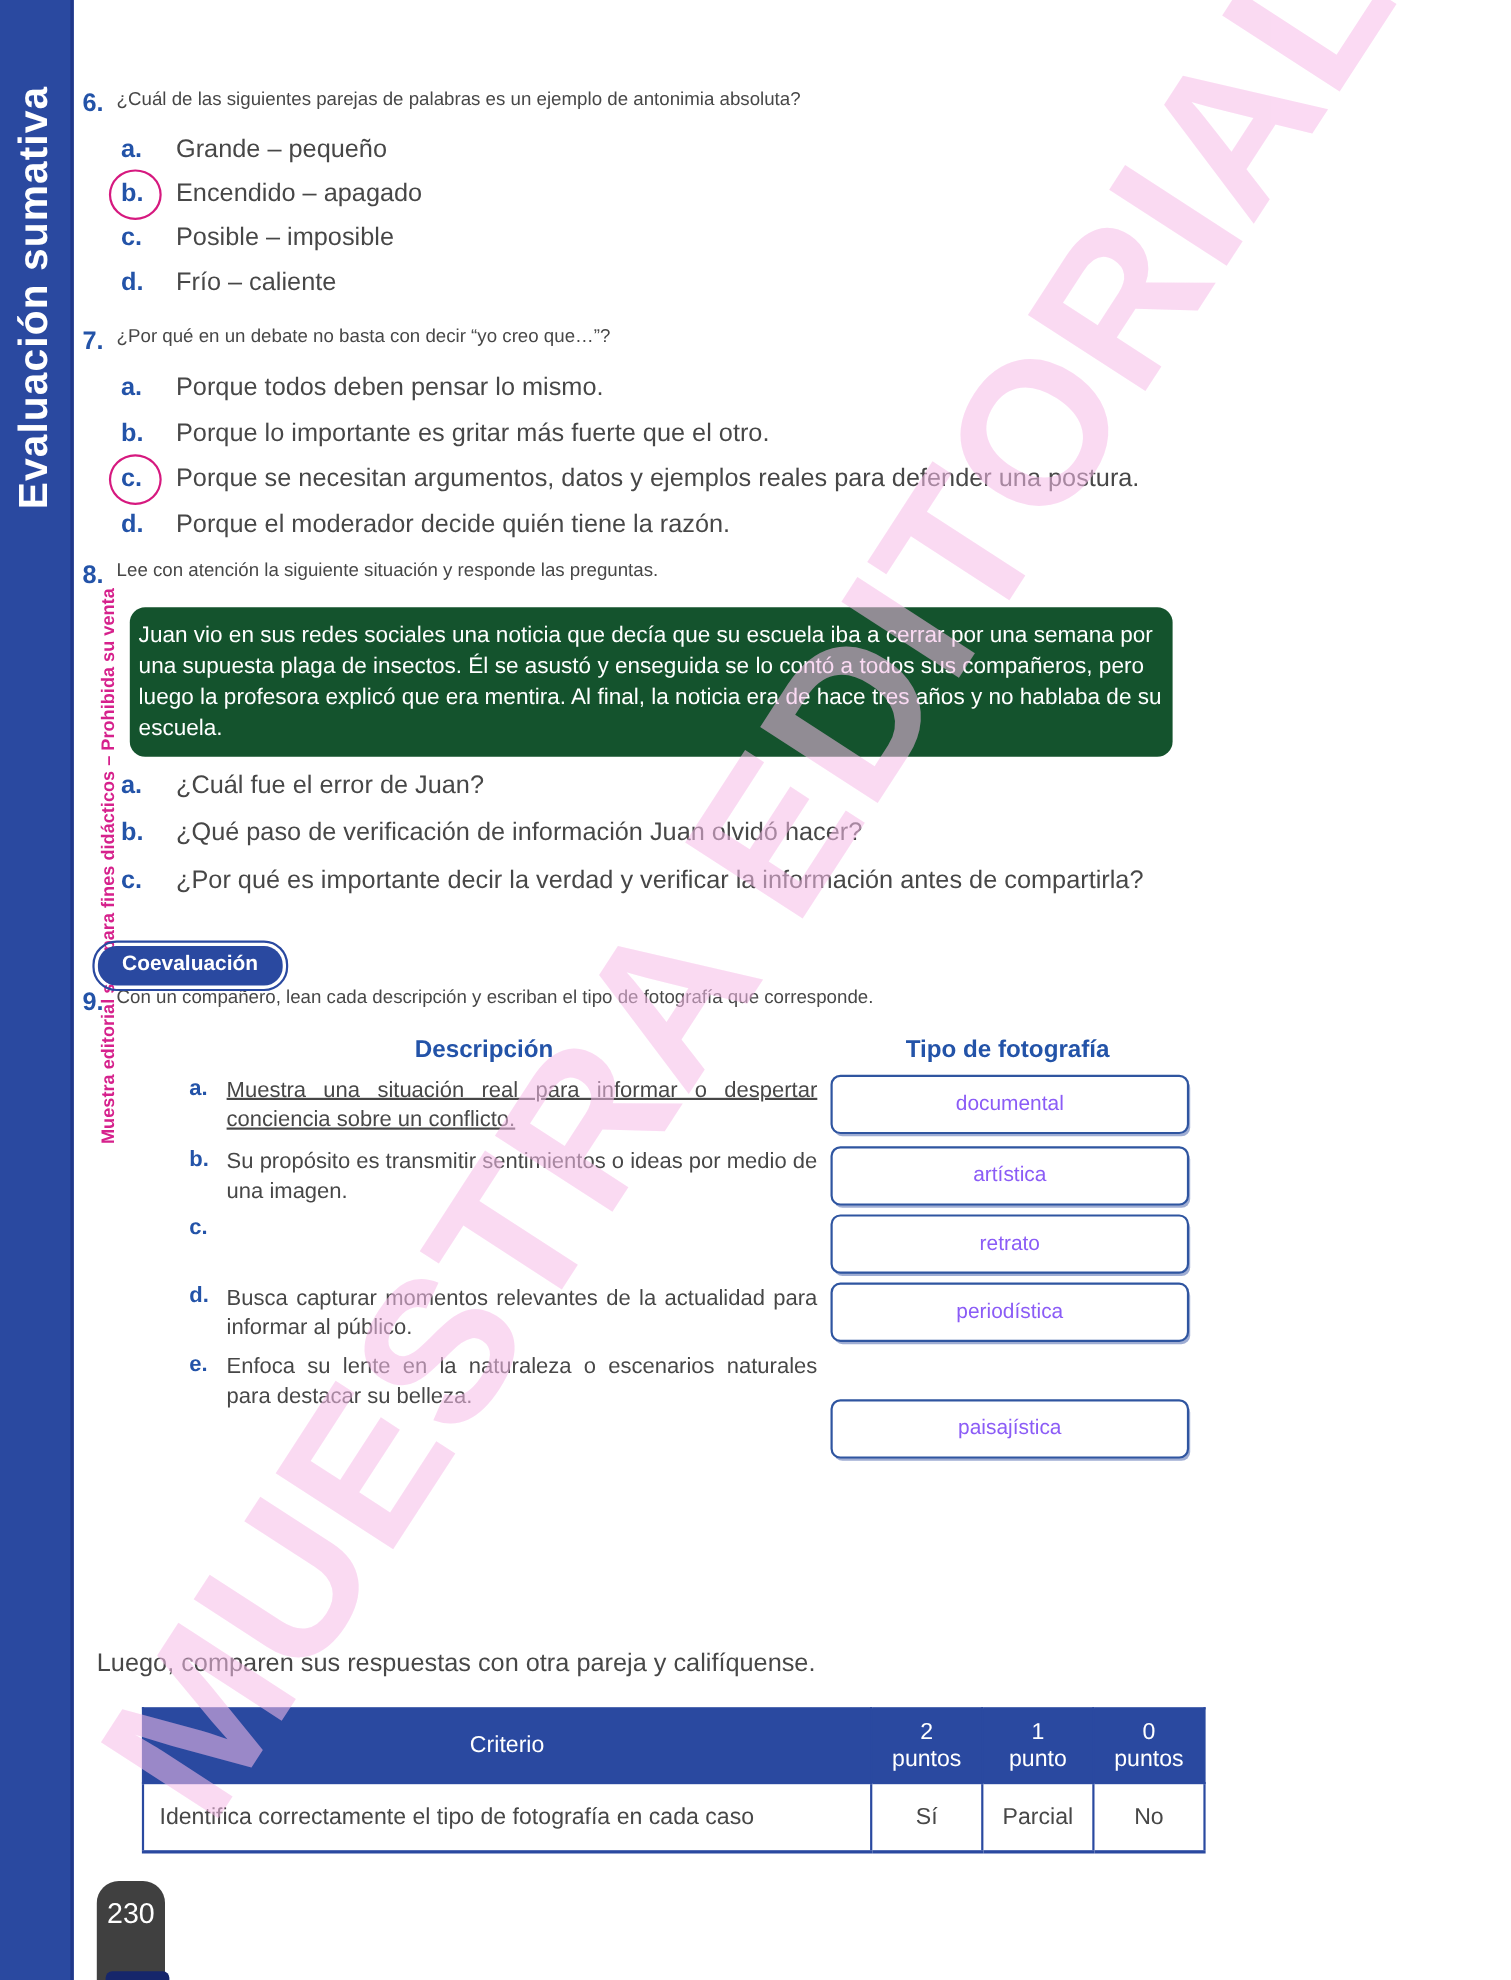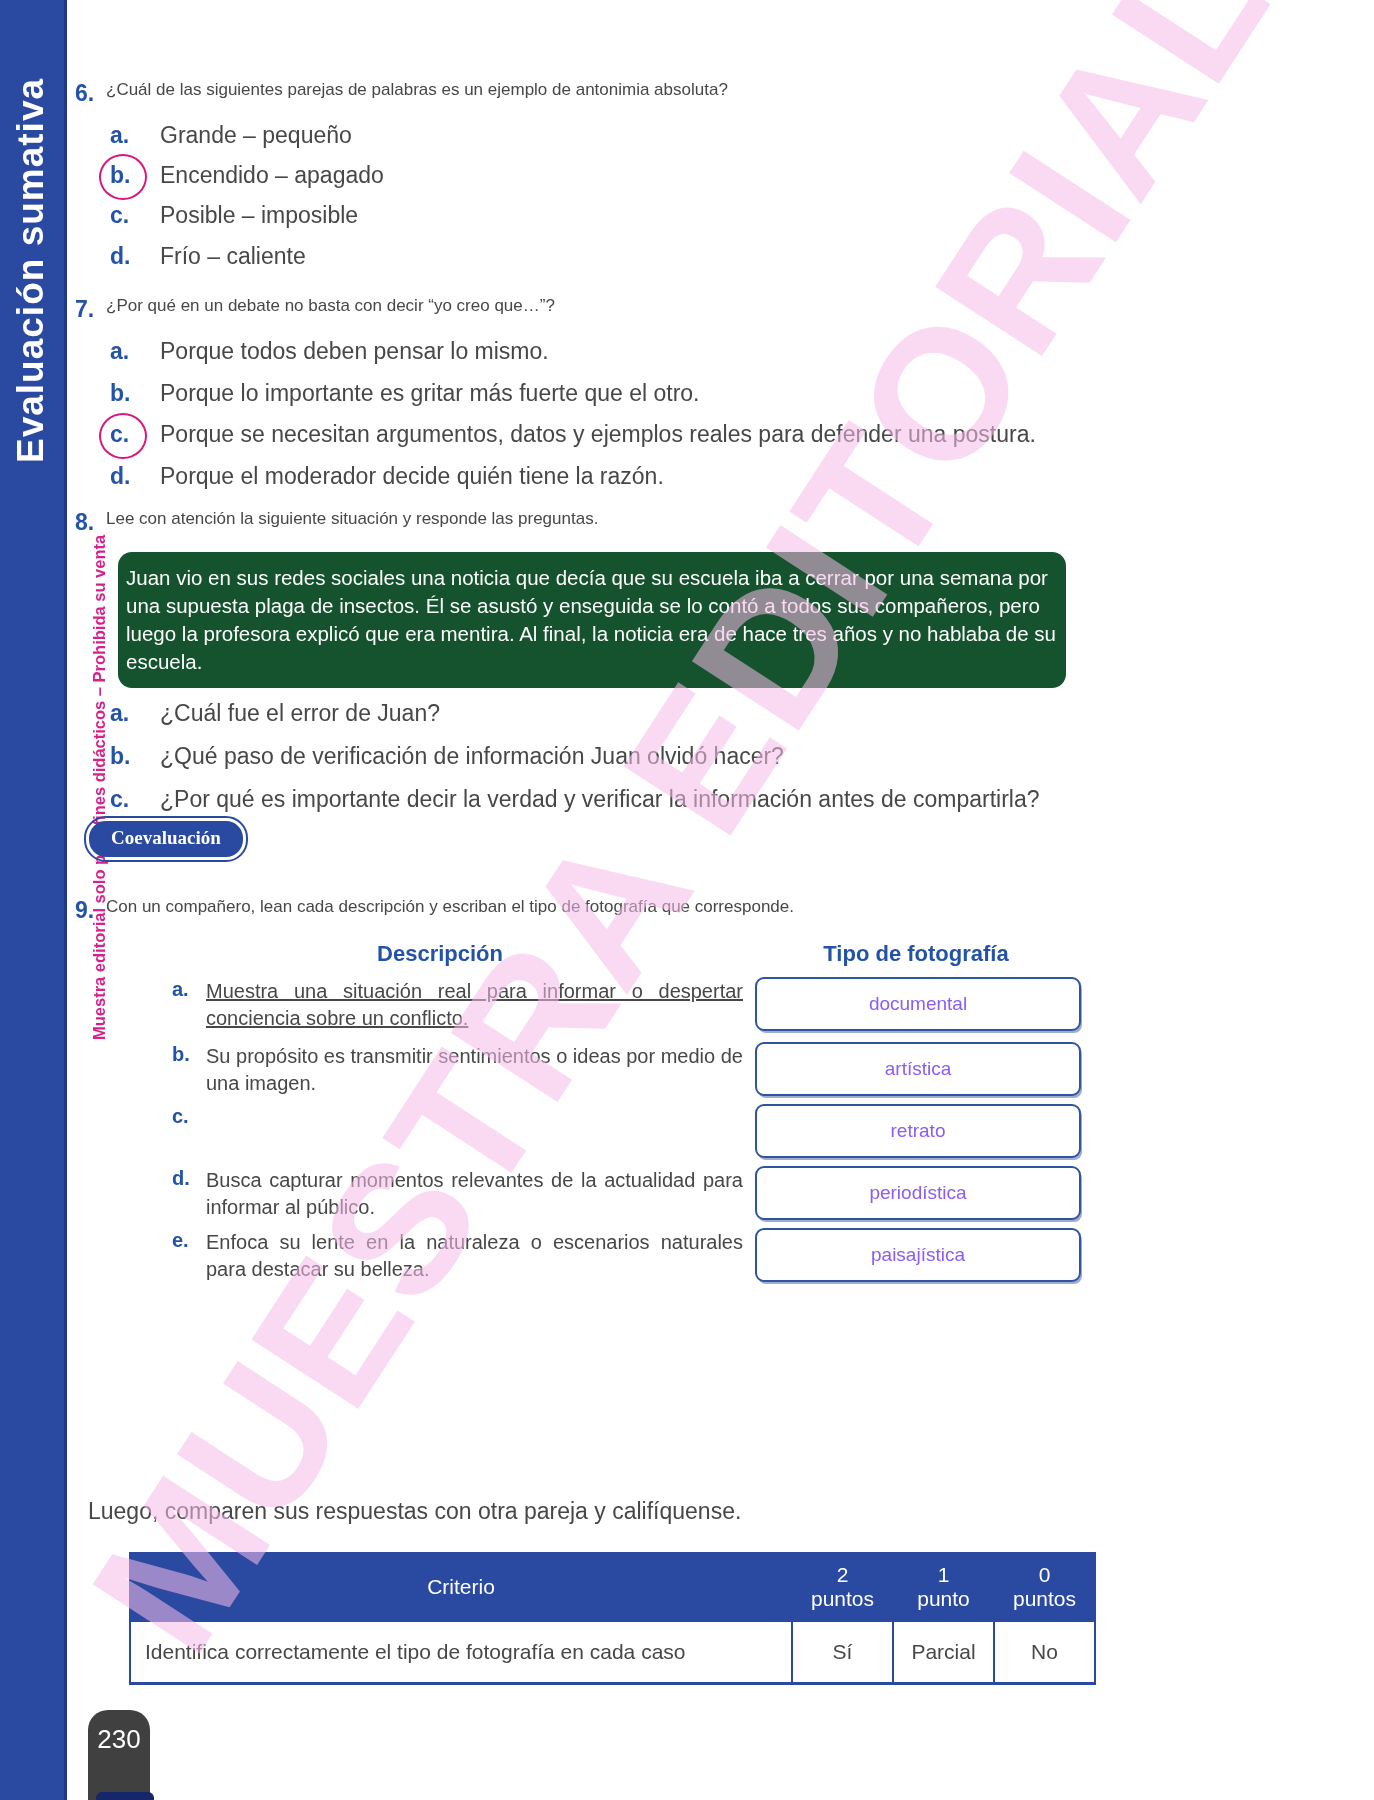--- a/index.html
+++ b/index.html
@@ -22,21 +22,21 @@
   .qprompt{position:absolute;left:106px;width:990px;font-size:17px;color:#474747;}
   .opt{position:absolute;left:110px;width:1000px;font-size:23px;color:#474747;}
   .opt .letter{display:inline-block;width:30px;font-weight:bold;color:#2353a8;position:relative;}
   .opt .otext{position:absolute;left:50px;top:0;width:950px;}
   .letter.circled::after{content:'';position:absolute;left:-11px;top:-8px;width:44px;height:42px;
         border:2.5px solid #d6197f;border-radius:50%;}
   
   .passage-box{position:absolute;left:118px;top:552px;width:932px;background:#14532d;border-radius:14px;
         padding:12px 8px;color:#ffffff;font-size:20.5px;line-height:28px;}
   
-  .badge-outer{position:absolute;left:84px;top:816px;border:2.5px solid #2a49a0;border-radius:22px;padding:3px;z-index:6;font-family:Liberation Serif, serif;}
+  .badge-outer{position:absolute;left:84px;top:855px;border:2.5px solid #2a49a0;border-radius:22px;padding:3px;z-index:6;}
   .badge-inner{background:#2a49a0;border-radius:17px;color:#ffffff;font-weight:bold;font-size:19px;
         padding:6px 22px 8px 22px;}
   
   .colhead{position:absolute;font-weight:bold;color:#2353a8;font-size:22px;text-align:center;}
   .rowletter{position:absolute;left:172px;width:30px;font-weight:bold;color:#2353a8;font-size:20px;}
   .rowdesc{position:absolute;left:206px;width:537px;font-size:20px;line-height:27px;color:#474747;text-align:justify;}
   .ansbox{position:absolute;left:755px;width:322px;height:50px;background:#ffffff;border:2px solid #2f55a0;
         border-radius:9px;box-shadow:2px 3px 0 -1px rgba(43,74,158,0.45);
         display:flex;align-items:center;justify-content:center;}
   .anstext{color:#8b5cf6;font-size:19px;}
@@ -149,21 +149,21 @@
   </div>
 
   <div class="rowletter" style="top:1167px;">d.</div>
   <div class="rowdesc" style="top:1167px;">Busca capturar momentos relevantes de la actualidad para informar al público.</div>
   <div class="ansbox" style="top:1166px;">
     <span class="anstext">periodística</span>
   </div>
 
   <div class="rowletter" style="top:1229px;">e.</div>
   <div class="rowdesc" style="top:1229px;">Enfoca su lente en la naturaleza o escenarios naturales para destacar su belleza.</div>
-  <div class="ansbox" style="top:1228px;">
+  <div class="ansbox" style="top:1272px;">
     <span class="anstext">paisajística</span>
   </div>
 
   <div class="footer-line">Luego, comparen sus respuestas con otra pareja y califíquense.</div>
 
   <table class="rubric">
     <colgroup>
         <col style="width:662px">
         <col style="width:101px">
         <col style="width:101px">

